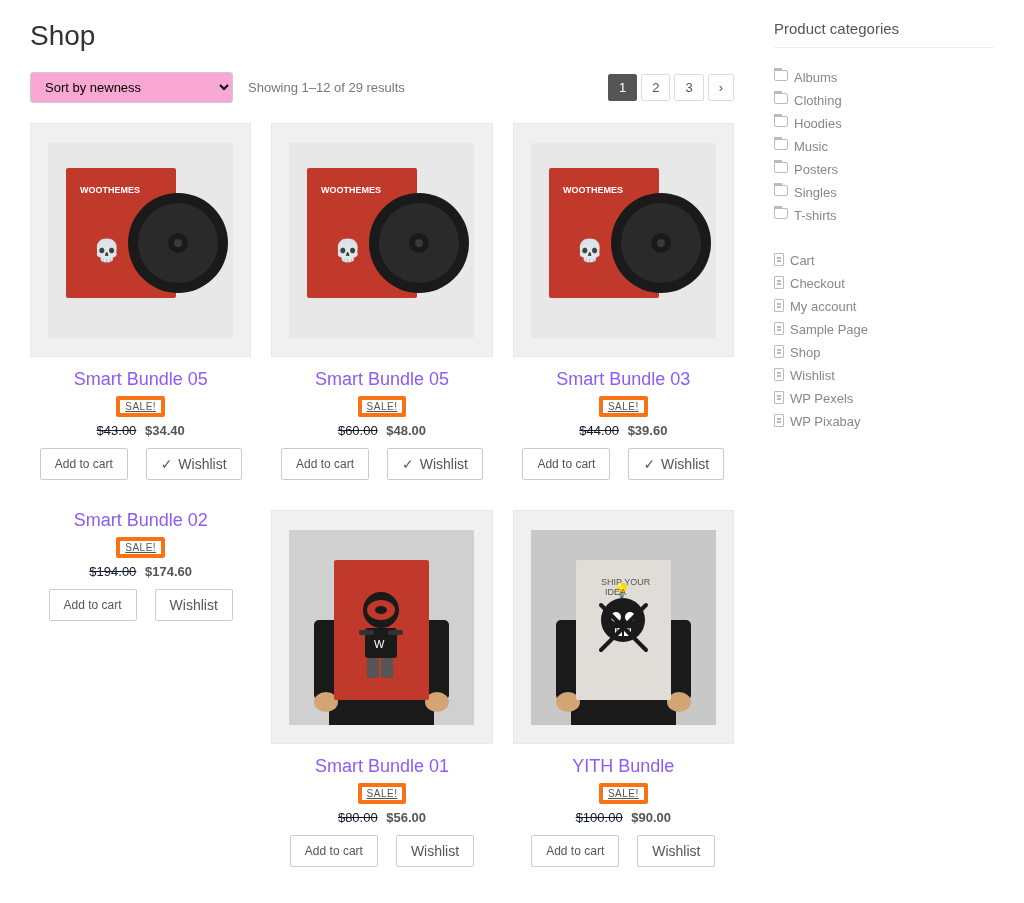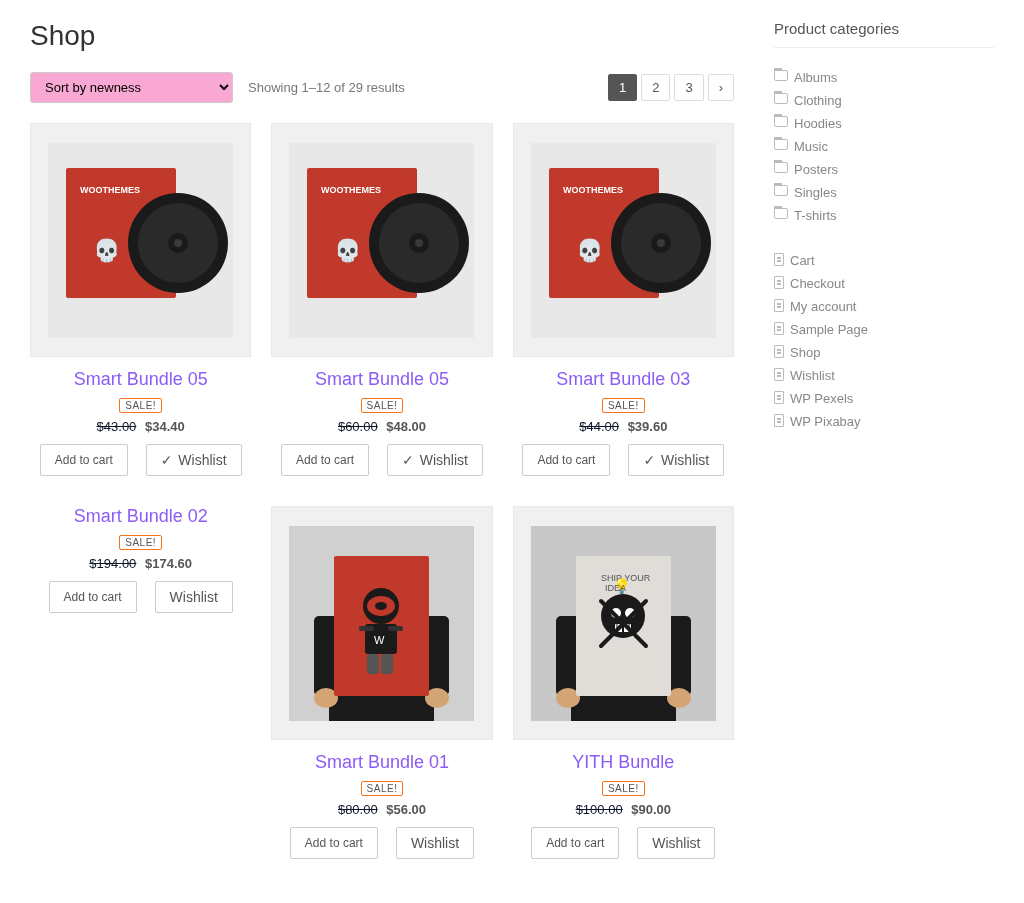--- a/index.html
+++ b/index.html
@@ -15,21 +15,21 @@
     .results-text { font-size: 13px; color: #777; }
     .pagination { display: flex; align-items: center; gap: 4px; }
     .page-btn { border: 1px solid #ddd; background: #fff; padding: 5px 10px; font-size: 13px; cursor: pointer; color: #555; border-radius: 2px; }
     .page-btn.active { background: #555; color: #fff; border-color: #555; }
 
     .products-grid { display: grid; grid-template-columns: repeat(3, 1fr); gap: 20px; }
     .product-card { text-align: center; padding-bottom: 10px; }
     .product-image-wrap { background: #f0f0f0; border: 1px solid #e8e8e8; margin-bottom: 12px; overflow: hidden; display: flex; align-items: center; justify-content: center; height: 234px; }
 
     .product-name { font-size: 18px; color: #8b5cf6; margin-bottom: 6px; }
-    .sale-badge { display: inline-block; border: 1px solid #f97316; border-radius: 2px; font-size: 10px; padding: 1px 5px; color: #555; margin-bottom: 6px; letter-spacing: 0.5px; }
+    .sale-badge { display: inline-block; border: 4px solid #f97316; border-radius: 2px; font-size: 10px; padding: 1px 5px; color: #555; margin-bottom: 6px; letter-spacing: 0.5px; text-decoration: underline; }
     .price-wrap { margin-bottom: 10px; font-size: 13px; }
     .old-price { text-decoration: line-through; color: #0f172a; margin-right: 5px; }
     .new-price { color: #555; font-weight: 600; }
     .card-actions { display: flex; justify-content: center; gap: 18px; }
     .btn-cart { border: 1px solid #ccc; background: #fff; padding: 7px 14px; font-size: 12px; cursor: pointer; color: #555; border-radius: 2px; }
     .btn-wishlist { border: 1px solid #ccc; background: #fff; padding: 7px 14px; font-size: 14px; cursor: pointer; color: #555; border-radius: 2px; }
     .wishlist-check { color: #555; margin-right: 2px; }
 
     
     .sidebar-section { margin-bottom: 30px; }

